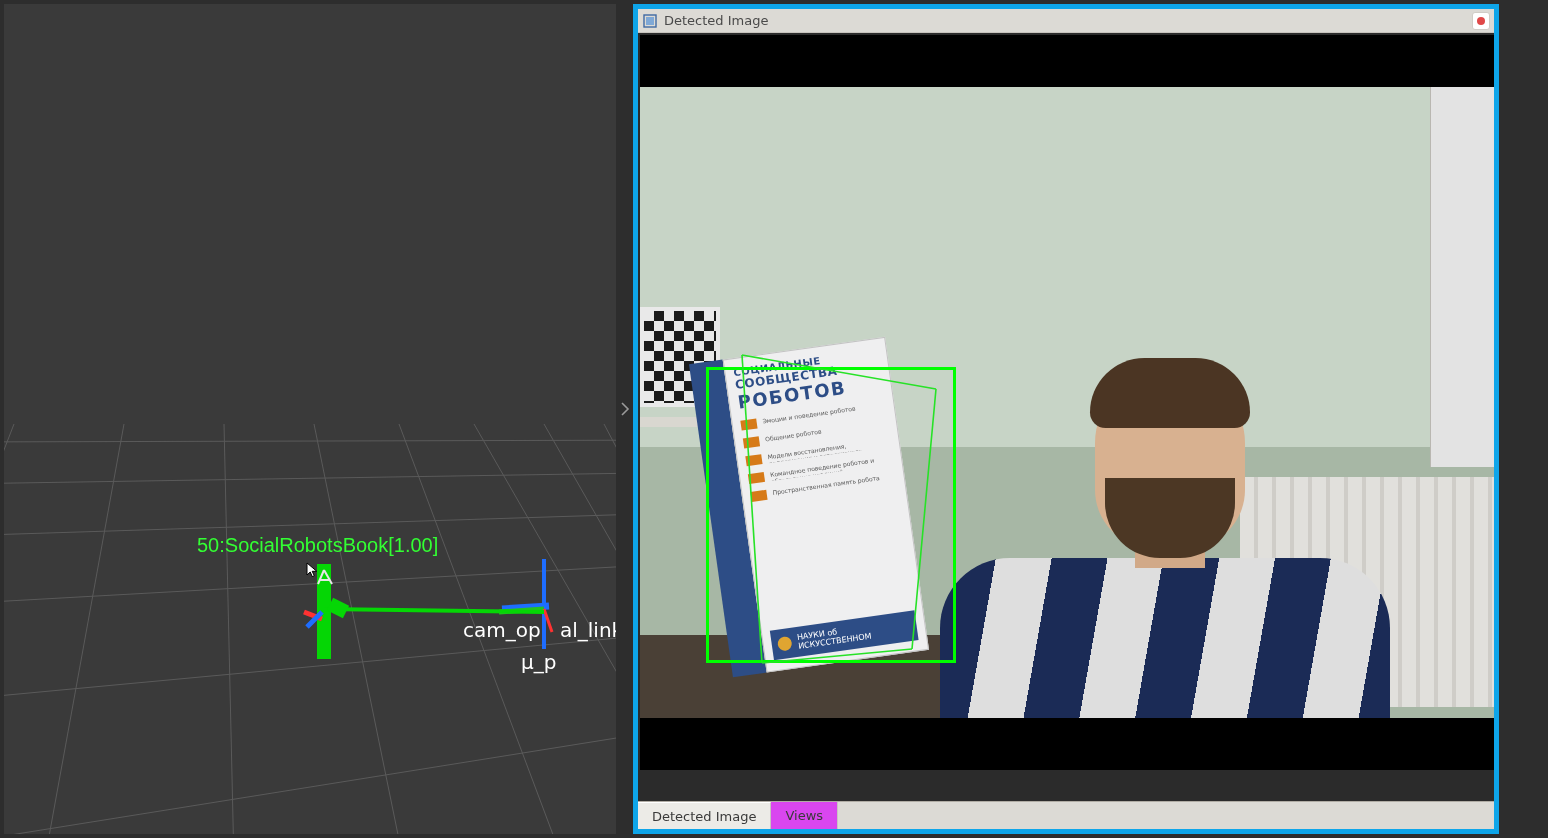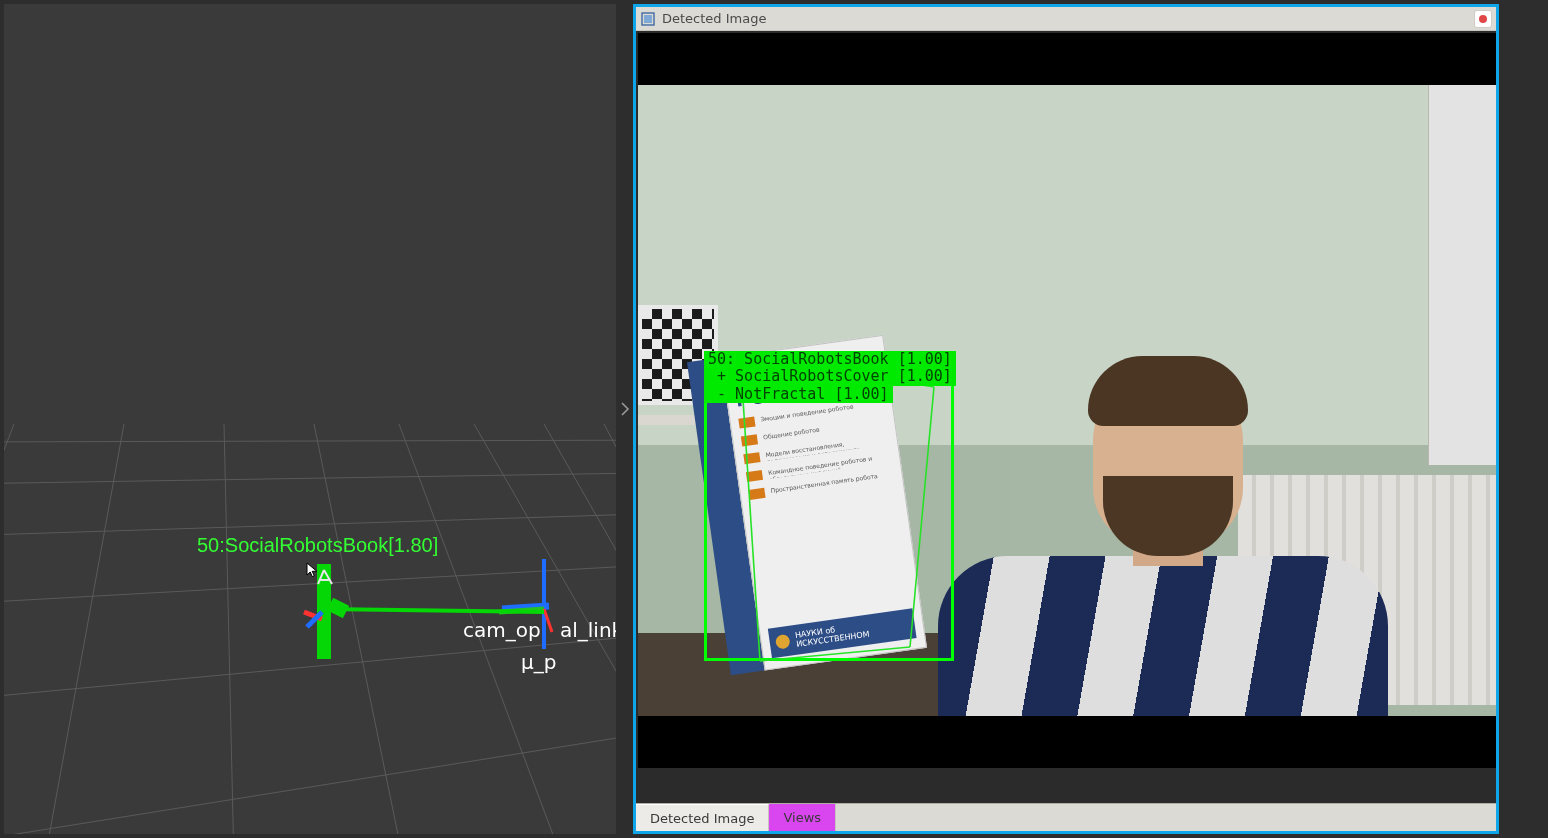--- a/index.html
+++ b/index.html
@@ -76,21 +76,21 @@
 
   .right-container {
     position: absolute;
     left: 633px;
     top: 4px;
     width: 866px;
     height: 830px;
     background: #dcdad5;
     display: flex;
     flex-direction: column;
-    border: 3px solid #0ea5e9;
+    border: 5px solid #0ea5e9;
   }
 
   .titlebar {
     height: 24px;
     background: #dcdad5;
     display: flex;
     align-items: center;
     padding: 0 4px;
     border-bottom: 1px solid #c8c5bf;
     gap: 6px;
@@ -405,21 +405,21 @@
         <line x1="318" y1="608" x2="303" y2="623" stroke="#1e6dff" stroke-width="5"></line>
       </g>
 
       <g stroke="#e6e6e6" stroke-width="2">
         <line x1="320" y1="566" x2="314" y2="580"></line>
         <line x1="320" y1="566" x2="328" y2="580"></line>
         <line x1="316" y1="576" x2="326" y2="576"></line>
       </g>
     </svg>
 
-    <span class="rviz-label" style="left:193px; top:530px;">50:SocialRobotsBook[1.80]</span>
+    <span class="rviz-label" style="left:193px; top:530px;">50:SocialRobotsBook[1.00]</span>
 
     <span class="frame-label" style="left:459px; top:614px;text-align:center;">cam_op</span>
     <span class="frame-label" style="left:517px; top:614px;margin-top:32px;">µ_p</span>
     <span class="frame-label" style="left:556px; top:614px;">al_link</span>
 
     <svg class="cursor-icon" style="left:302px; top:558px;" viewBox="0 0 16 16">
       <path d="M1 1 L1 13 L4.2 10 L6.3 14.6 L8.3 13.7 L6.2 9.3 L10.8 9.3 Z" fill="#ffffff" stroke="#000000" stroke-width="1"></path>
     </svg>
   </div>
 </div>
@@ -491,25 +491,20 @@
 
         <div class="det-box" style="left:66px; top:280px; width:250px; height:296px;"></div>
 
         <svg class="det-quad" style="left:0; top:0;" width="860" height="631">
           <line x1="102" y1="268" x2="296" y2="302"></line>
           <line x1="296" y1="302" x2="272" y2="562"></line>
           <line x1="272" y1="562" x2="122" y2="576"></line>
           <line x1="122" y1="576" x2="102" y2="268"></line>
         </svg>
 
-        <div class="det-labels">
-          <span class="row">50: SocialRobotsBook [1.00]</span>
-          <span class="row"> + SocialRobotsCover [1.00]</span>
-          <span class="row"> - NotFractal [1.00]</span>
-        </div>
       </div>
     </div>
   </div>
 
   <div class="tabbar">
     <div class="tab active">
       <span>Detected Image</span>
     </div>
     <div class="tab">
       <span>Views</span>

